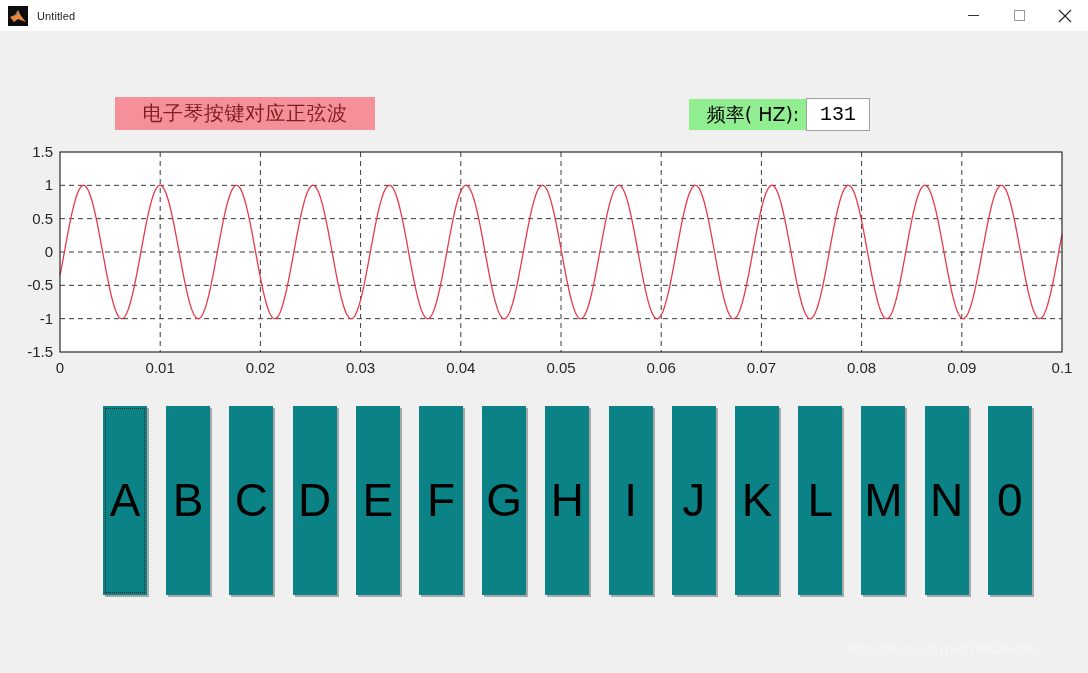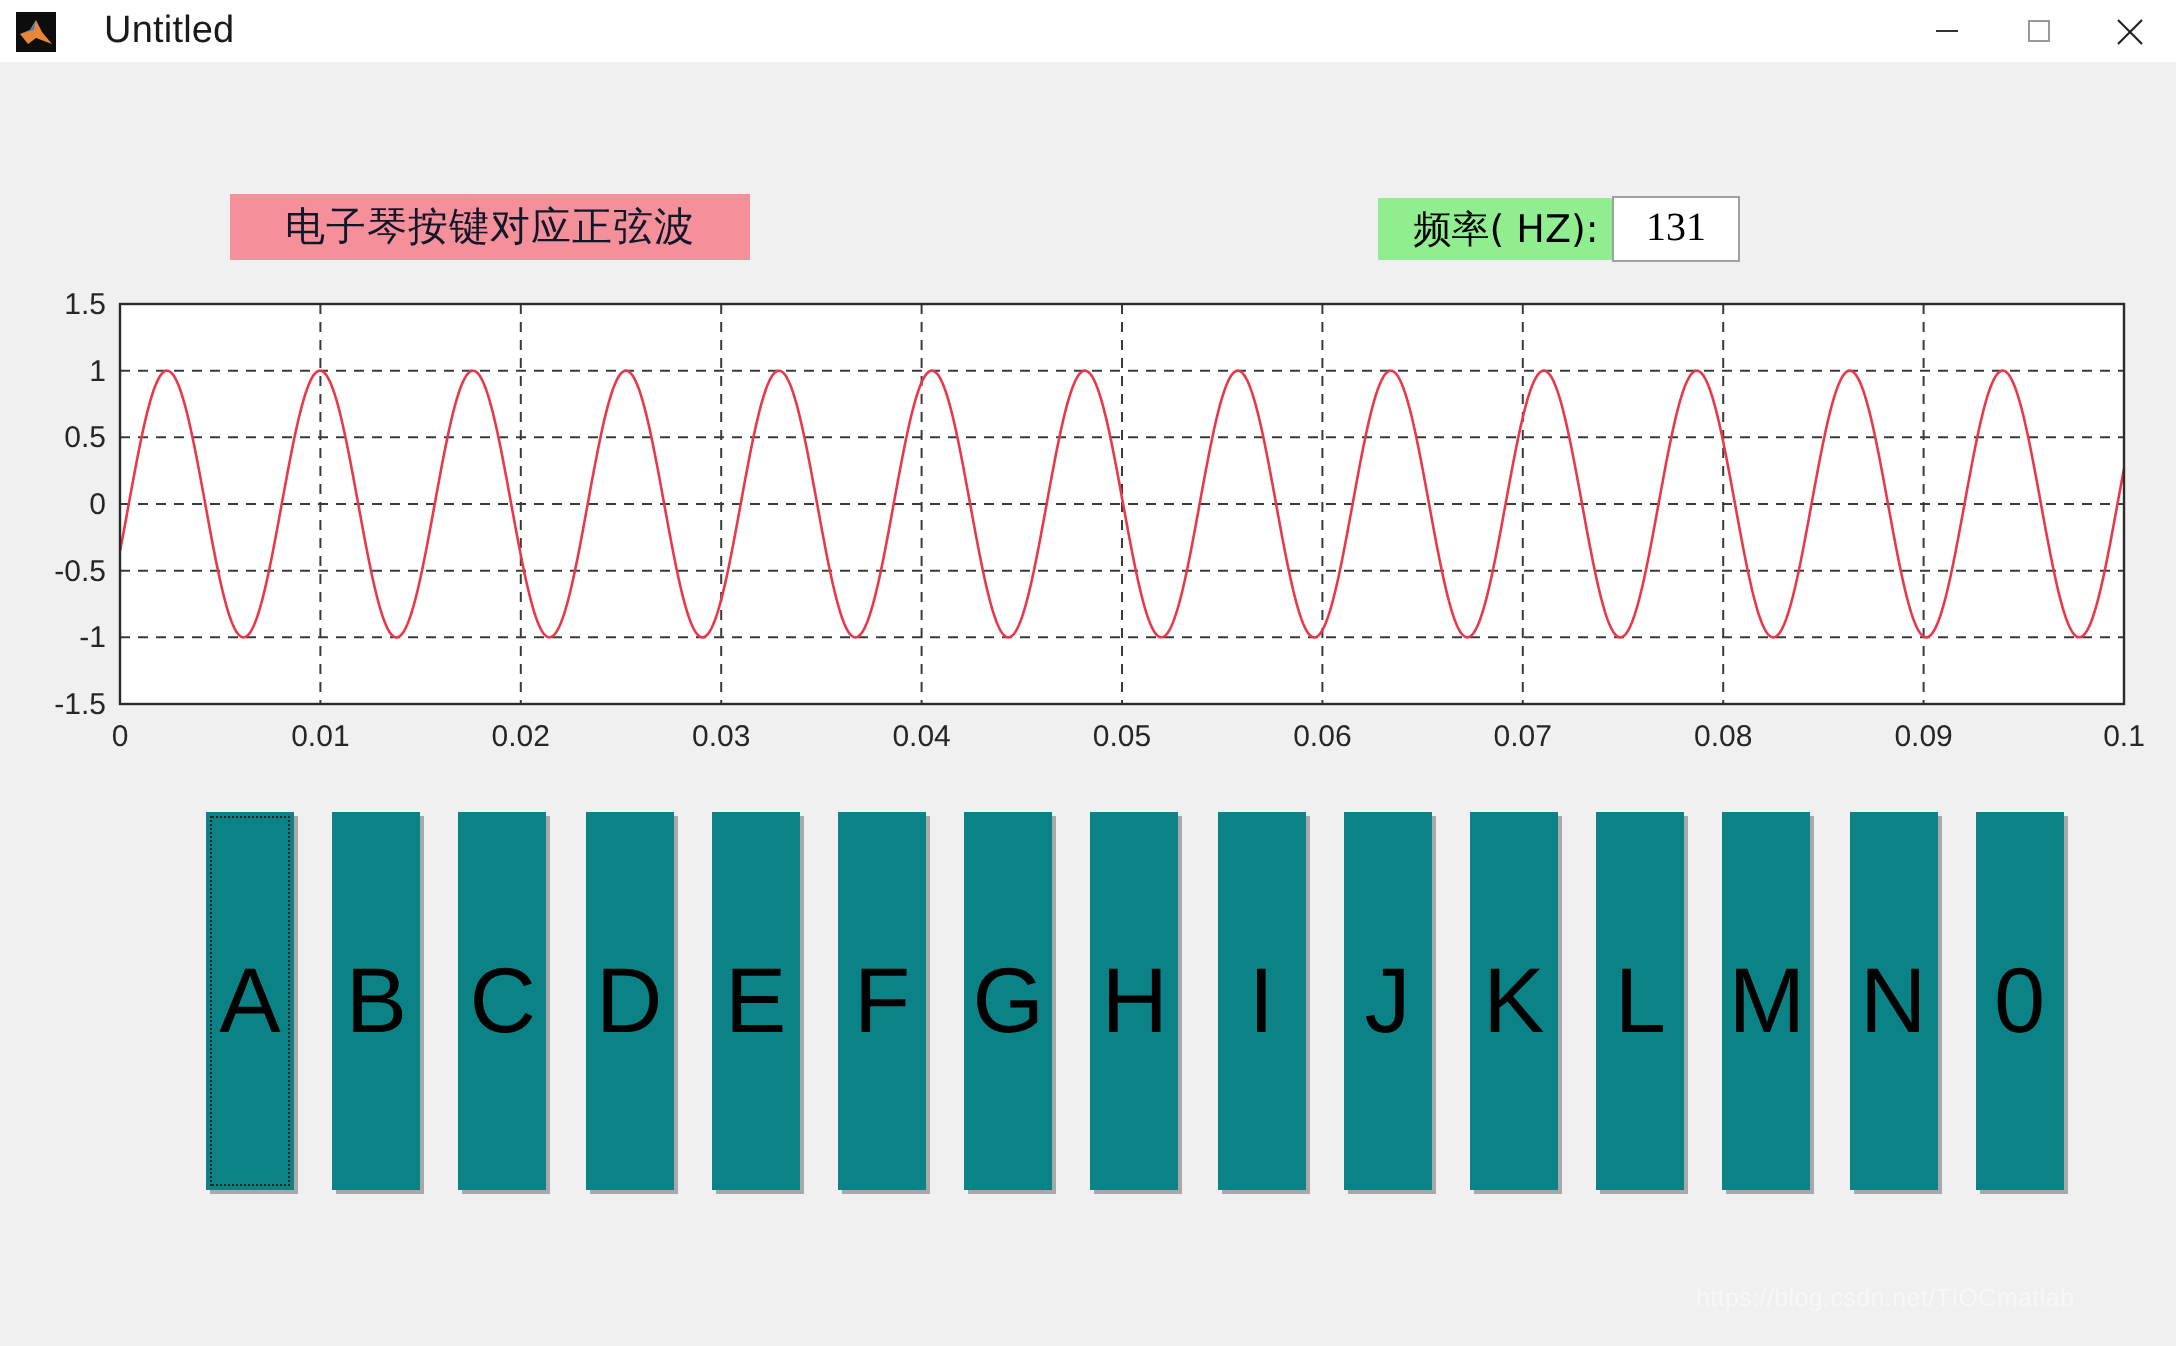--- a/index.html
+++ b/index.html
@@ -27,22 +27,22 @@
   .title-icon {
     width: 20px; height: 20px;
     margin-left: 8px;
     background: #0d0d0d;
     position: relative;
     flex: none;
     overflow: hidden;
   }
   .title-icon svg { display: block; }
   .title-text {
-    margin-left: 24px;
-    font-size: 19px;
+    margin-left: 9px;
+    font-size: 11px;
     color: #1a1a1a;
     letter-spacing: 0.1px;
   }
   .win-controls {
     position: absolute;
     right: 0; top: 0;
     height: 31px;
     display: flex;
   }
   .win-btn {
@@ -60,21 +60,21 @@
     width: 1088px; height: 642px;
     background: #f0f0f0;
   }
 
   
   .lbl-title {
     position: absolute;
     left: 115px; top: 97px;
     width: 260px; height: 33px;
     background: #f5909a;
-    color: #0f172a;
+    color: #7f1d1d;
     font-size: 20px;
     display: flex;
     align-items: center;
     justify-content: center;
     font-family: "DejaVu Sans", "Liberation Sans", sans-serif;
     letter-spacing: 0.5px;
   }
   .lbl-freq {
     position: absolute;
     left: 677px; top: 99px;
@@ -93,21 +93,21 @@
     left: 806px; top: 98px;
     width: 64px; height: 33px;
     background: #ffffff;
     border: 1px solid #a0a0a0;
     box-sizing: border-box;
     color: #000000;
     font-size: 20px;
     display: flex;
     align-items: center;
     justify-content: center;
-    font-family: Liberation Serif, serif;
+    font-family: Liberation Mono, monospace;
   }
 
   
   .axes-wrap {
     position: absolute;
     left: 0px; top: 120px;
     width: 1088px; height: 260px;
   }
   .axes-wrap svg { display: block; }
 

